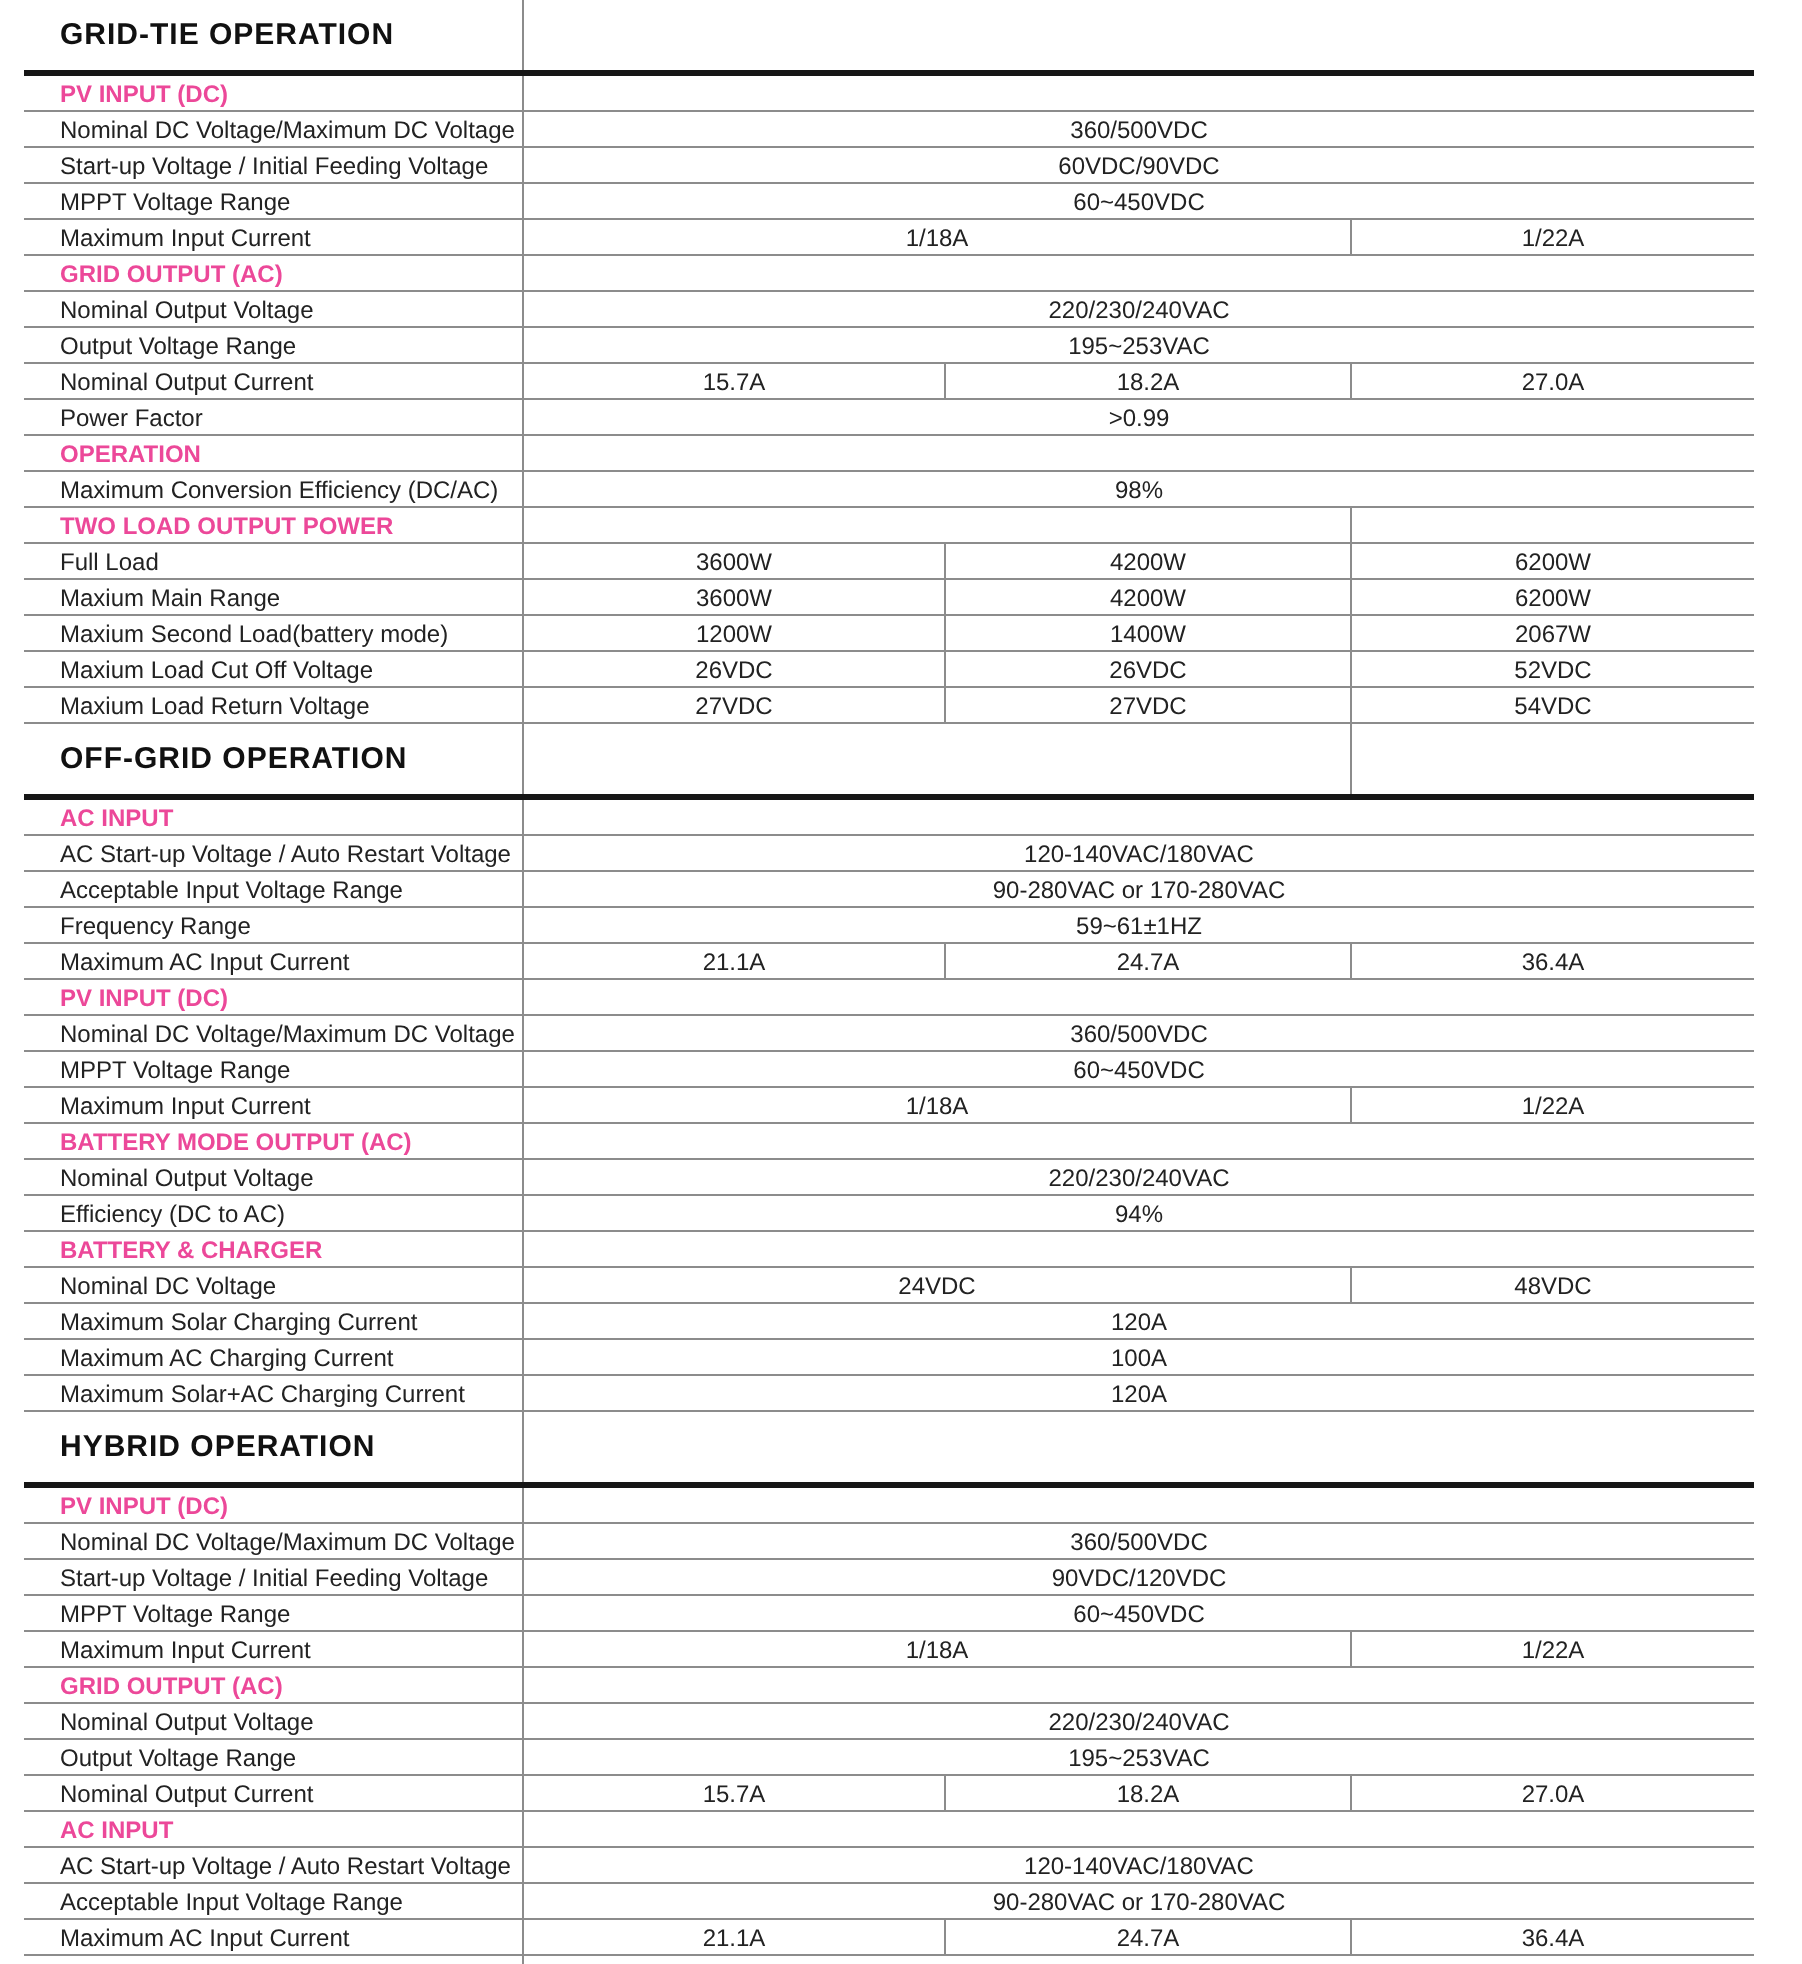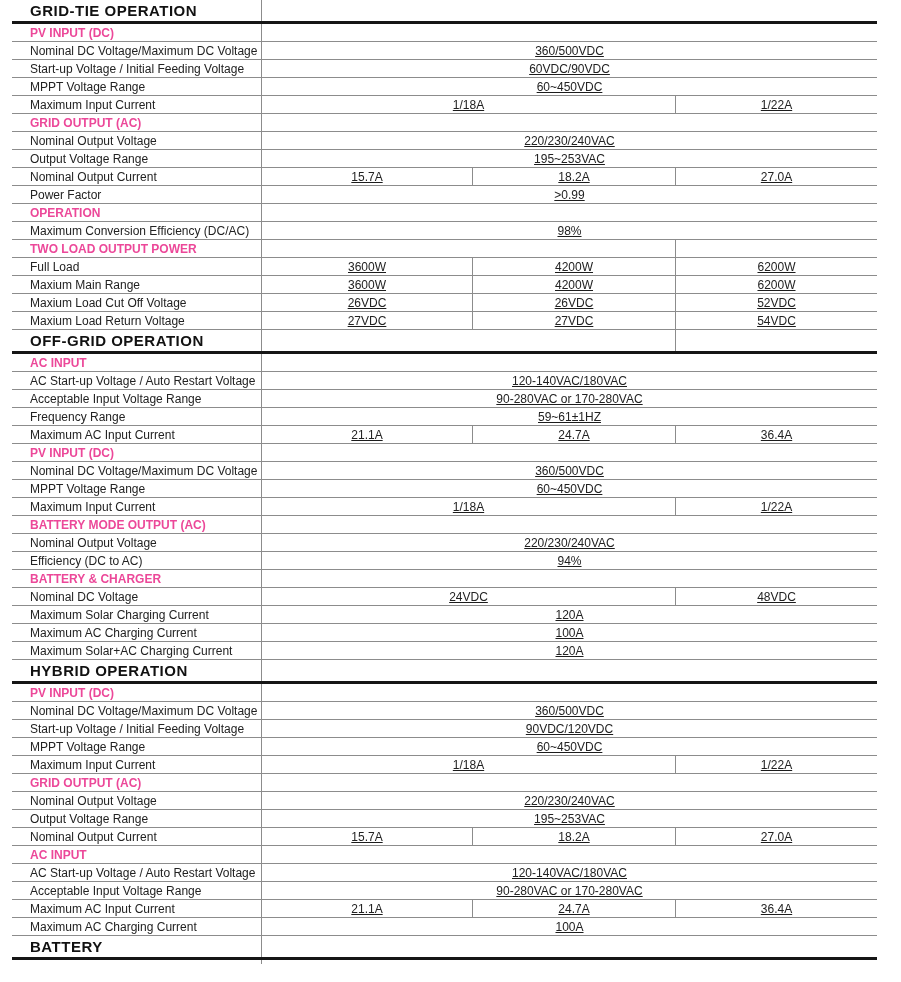--- a/index.html
+++ b/index.html
@@ -17,42 +17,41 @@
     overflow:hidden;
     padding-left:12px;
   }
   .row {
     display:flex;
     width:865px;
     height:18px;
     border-bottom:1px solid #8c8c8c;
   }
   .title-row {
-    height:24px;
+    height:38px;
     border-bottom:3px solid #161616;
   }
   .spacer-row {
     height:4px;
     border-bottom:none;
   }
   .label-cell {
     width:250px;
     height:100%;
     border-right:1px solid #8c8c8c;
     display:flex;
     align-items:center;
     padding-left:18px;
     overflow:hidden;
     white-space:nowrap;
   }
   .value-area {
     display:flex;
     width:615px;
     height:100%;
-    text-decoration:underline;
   }
   .vcell {
     display:flex;
     align-items:center;
     justify-content:center;
     font-size:12px;
     height:100%;
     overflow:hidden;
     white-space:nowrap;
     color:#222222;
@@ -201,20 +200,30 @@
         <span class="label-text">Maxium Main Range</span>
       </div>
       <div class="value-area">
         <div class="vcell" style="width: 210px;">3600W</div>
         <div class="vcell vdiv" style="width: 203px;">4200W</div>
         <div class="vcell vdiv" style="width: 202px;">6200W</div>
       </div>
     </div>
     <div class="row">
       <div class="label-cell">
+        <span class="label-text">Maxium Second Load(battery mode)</span>
+      </div>
+      <div class="value-area">
+        <div class="vcell" style="width: 210px;">1200W</div>
+        <div class="vcell vdiv" style="width: 203px;">1400W</div>
+        <div class="vcell vdiv" style="width: 202px;">2067W</div>
+      </div>
+    </div>
+    <div class="row">
+      <div class="label-cell">
         <span class="label-text">Maxium Load  Cut Off Voltage</span>
       </div>
       <div class="value-area">
         <div class="vcell" style="width: 210px;">26VDC</div>
         <div class="vcell vdiv" style="width: 203px;">26VDC</div>
         <div class="vcell vdiv" style="width: 202px;">52VDC</div>
       </div>
     </div>
     <div class="row">
       <div class="label-cell">

